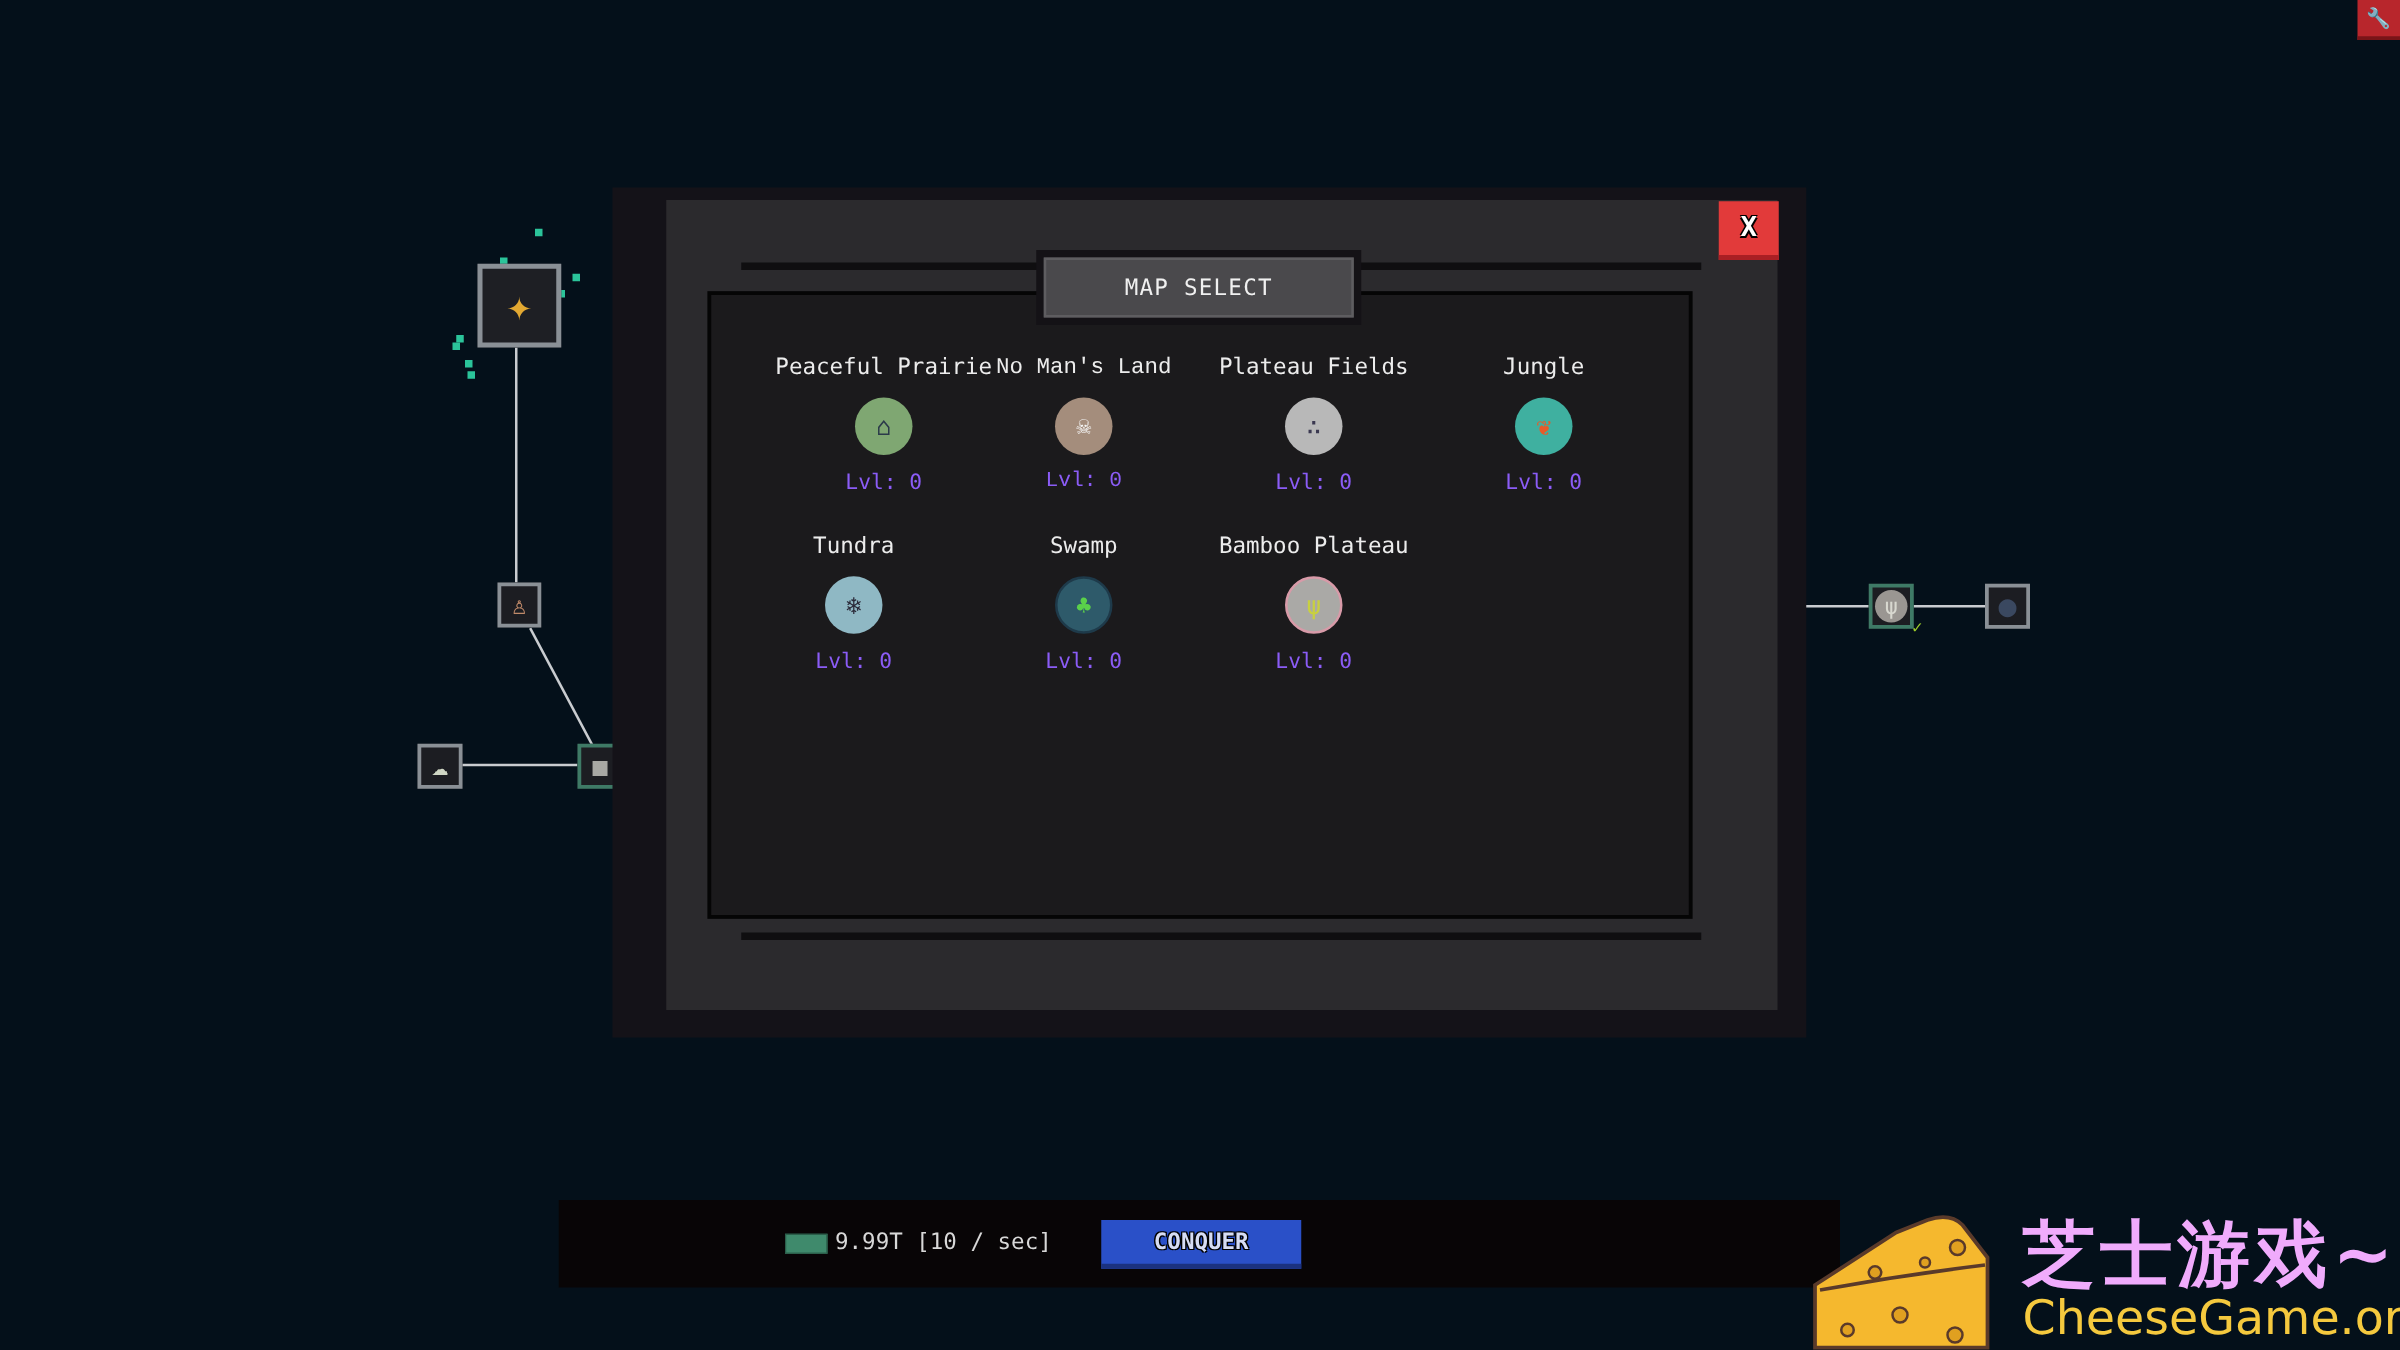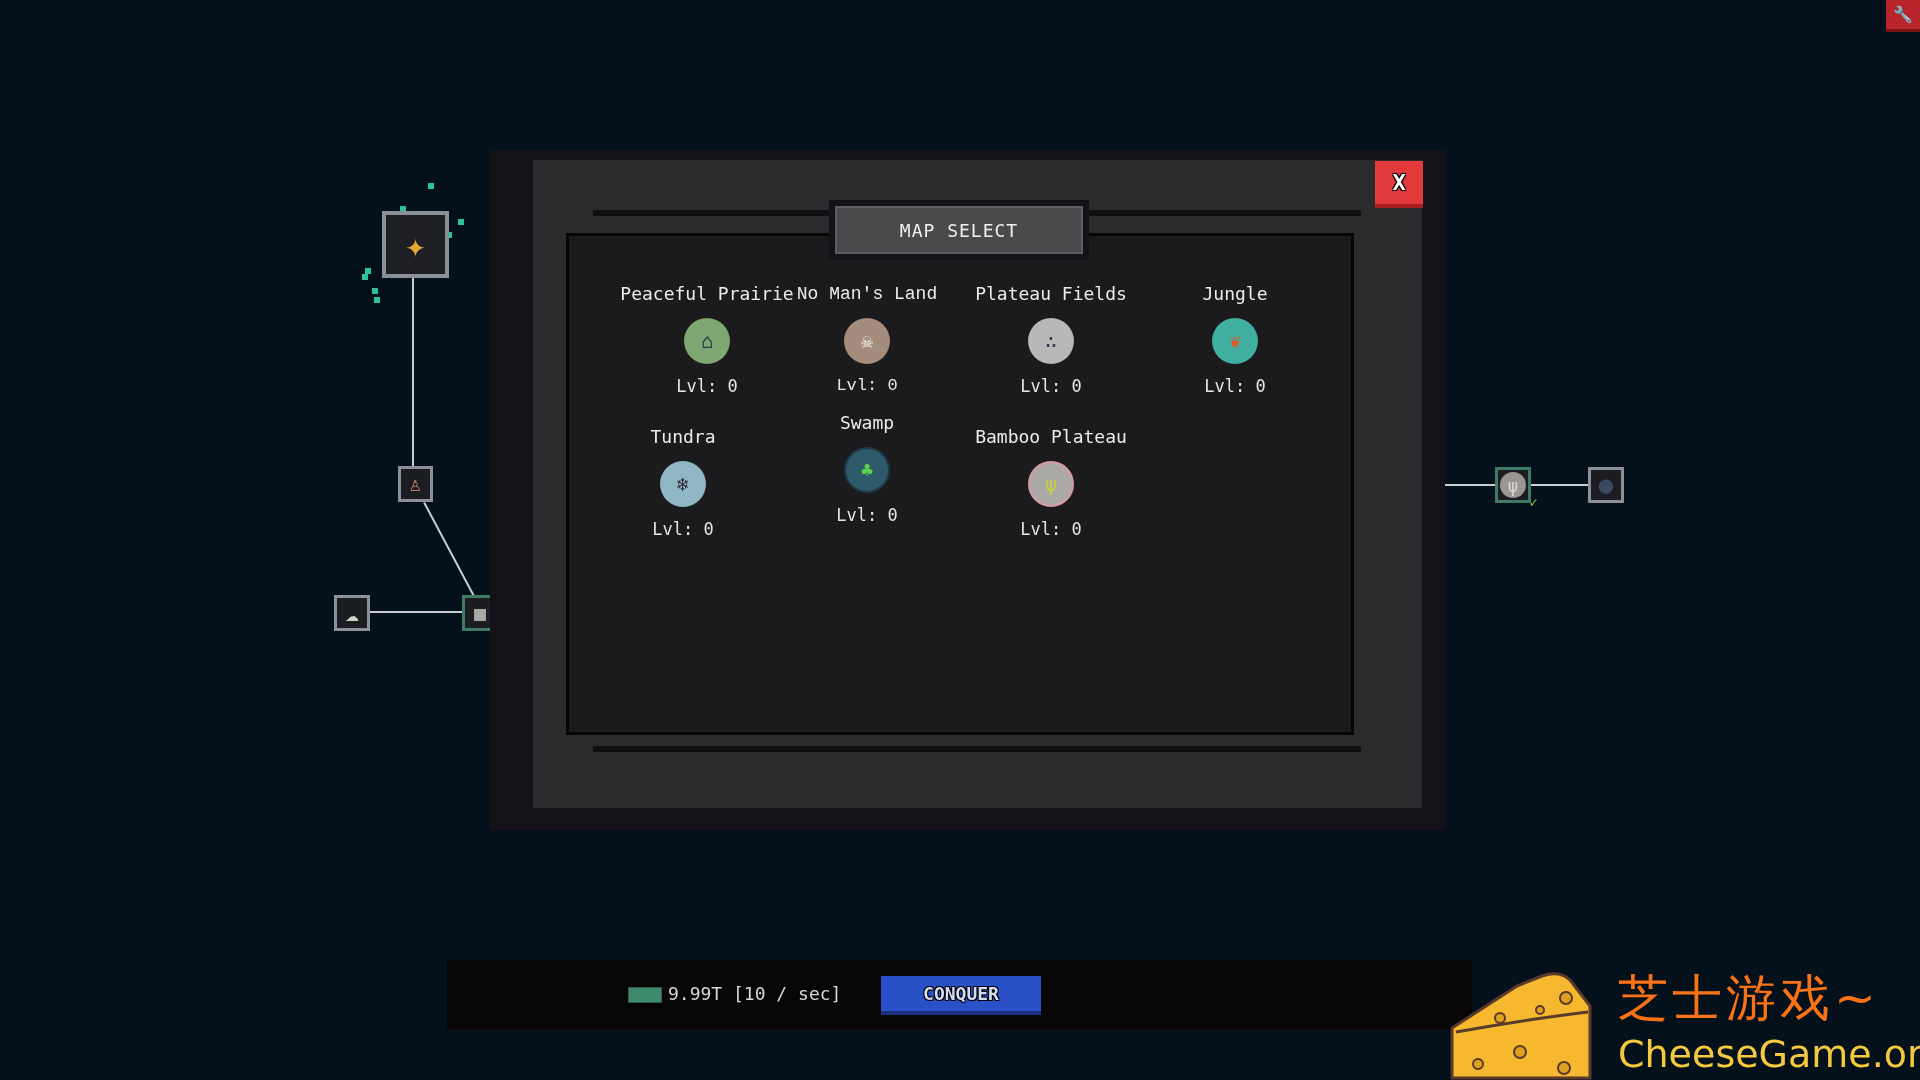--- a/index.html
+++ b/index.html
@@ -24,29 +24,29 @@
   .panel { left:533px; top:160px; width:889px; height:648px; background:#2b2a2d; }
   .sep { position:absolute; height:6px; background:#0f0e10; }
   .inner { left:566px; top:233px; width:788px; height:502px; background:#1b1a1c; border:3px solid #050505; box-sizing:border-box; }
   .title-box { left:829px; top:200px; width:260px; height:60px; background:#141216; box-sizing:border-box; padding:6px; }
   .title-inner { width:100%; height:100%; background:#4a494c; border:2px solid #5e5d60; box-sizing:border-box; display:flex; align-items:center; justify-content:center; color:#f0f0f0; font-size:18px; letter-spacing:1px;text-align:right; }
   .close-btn { left:1375px; top:161px; width:48px; height:47px; background:#e23a3a; border-bottom:4px solid #a91f24; box-sizing:border-box; display:flex; align-items:center; justify-content:center; color:#fff; font-size:22px; font-weight:bold; text-shadow:1px 1px 0 #000,-1px -1px 0 #000,1px -1px 0 #000,-1px 1px 0 #000; }
   
   .map-item { position:absolute; width:184px; text-align:center; }
   .map-name { font-size:18px; color:#ececec; height:24px; line-height:24px; white-space:nowrap; }
   .map-icon { width:46px; height:46px; border-radius:50%; margin:12px auto 0; position:relative; box-sizing:border-box; display:flex; align-items:center; justify-content:center; font-size:20px; }
-  .map-lvl { font-size:17px; color:#e5e5e5; margin-top:12px; }
+  .map-lvl { font-size:17px; color:#8b5cf6; margin-top:12px; }
   
   .bottom-bar { left:447px; top:960px; width:1025px; height:70px; background:#080506; }
   .res-icon { left:628px; top:987px; width:32px; height:14px; background:#3f8a6c; border:1px solid #2b5e4a; }
   .res-text { left:668px; top:983px; font-size:18px; color:#d8d8d8; white-space:nowrap; }
   .conquer-btn { left:881px; top:976px; width:160px; height:39px; background:#2a50c8; border-bottom:4px solid #1b3280; box-sizing:border-box; display:flex; align-items:center; justify-content:center; color:#d6dcf4; font-size:18px; font-weight:bold; text-shadow:1px 1px 0 #000,-1px -1px 0 #000,1px -1px 0 #000,-1px 1px 0 #000; }
   
   .wm-cheese { left:1442px; top:968px; width:150px; height:112px; }
-  .wm-cn { left:1618px; top:965px; font-size:50px; color:#f97316; font-family:"DejaVu Sans", sans-serif; font-weight:normal; white-space:nowrap; letter-spacing:4px; }
+  .wm-cn { left:1618px; top:965px; font-size:58px; color:#f0abfc; font-family:"DejaVu Sans", sans-serif; font-weight:bold; white-space:nowrap; letter-spacing:4px; }
   .wm-en { left:1618px; top:1032px; font-size:38px; color:#f5c93e; font-family:"DejaVu Sans", sans-serif; white-space:nowrap; }
 </style>
 </head>
 <body>
 
 <div class="abs settings-btn">
   <span style="font-size:16px;color:#fff;">🔧</span>
 </div>
 
 <div class="line" style="left:414px;top:278px;width:188px;transform:rotate(90deg);"></div>
@@ -130,21 +130,21 @@
   <div class="map-lvl">Lvl: 0</div>
 </div>
 
 <div class="map-item" style="left:591px;top:425px;">
   <div class="map-name">Tundra</div>
   <div class="map-icon" style="background:#8fb8c4;color:#2b2b3a;">
       <span>❄</span>
     </div>
   <div class="map-lvl">Lvl: 0</div>
 </div>
-<div class="map-item" style="left:775px;top:411px;">
+<div class="map-item" style="left:775px;top:425px;">
   <div class="map-name">Swamp</div>
   <div class="map-icon" style="background:#2e5a6a;color:#5ad04a;border:2px solid #1e3a4a;">
       <span>♣</span>
     </div>
   <div class="map-lvl">Lvl: 0</div>
 </div>
 <div class="map-item" style="left:959px;top:425px;">
   <div class="map-name">Bamboo Plateau</div>
   <div class="map-icon" style="background:#aaa9a6;color:#c8d040;border:2px solid #d89aa8;">
       <span>ψ</span>

